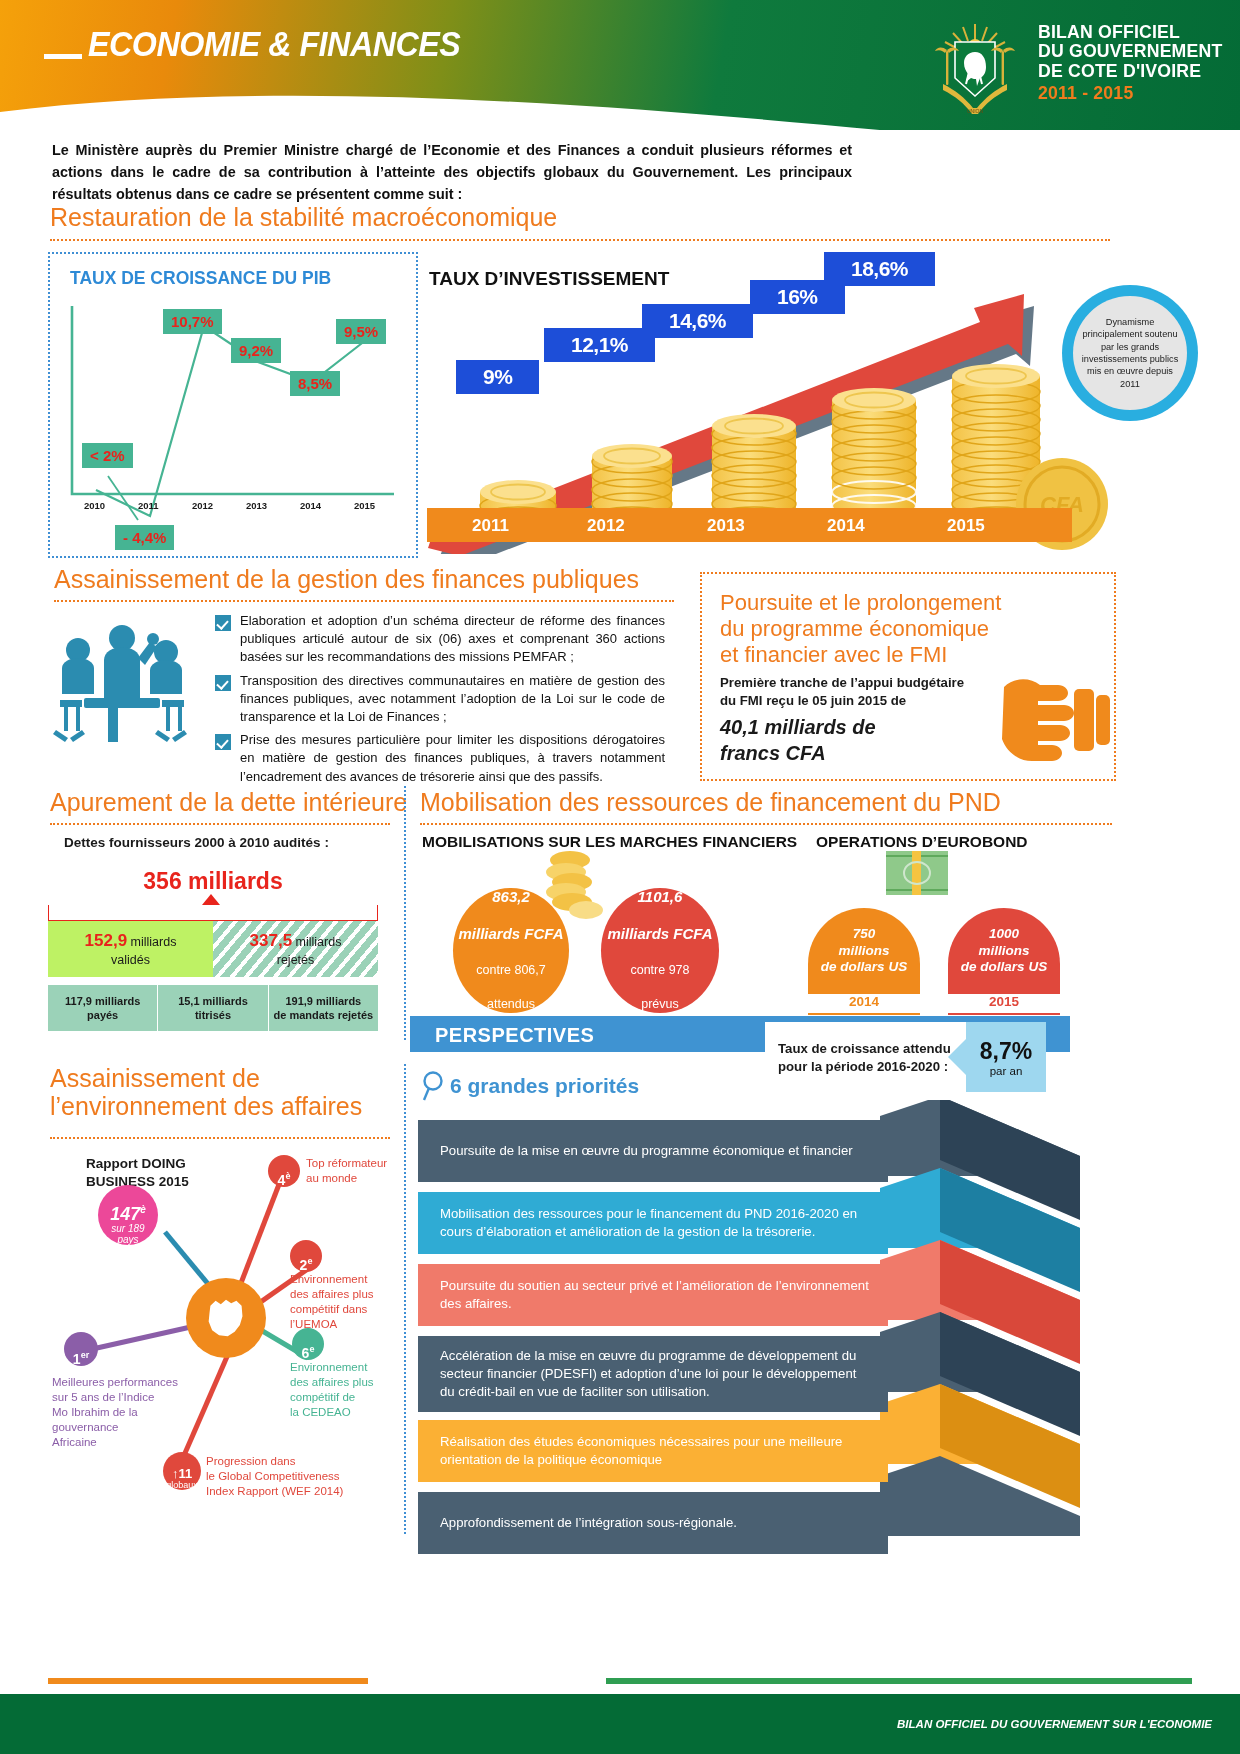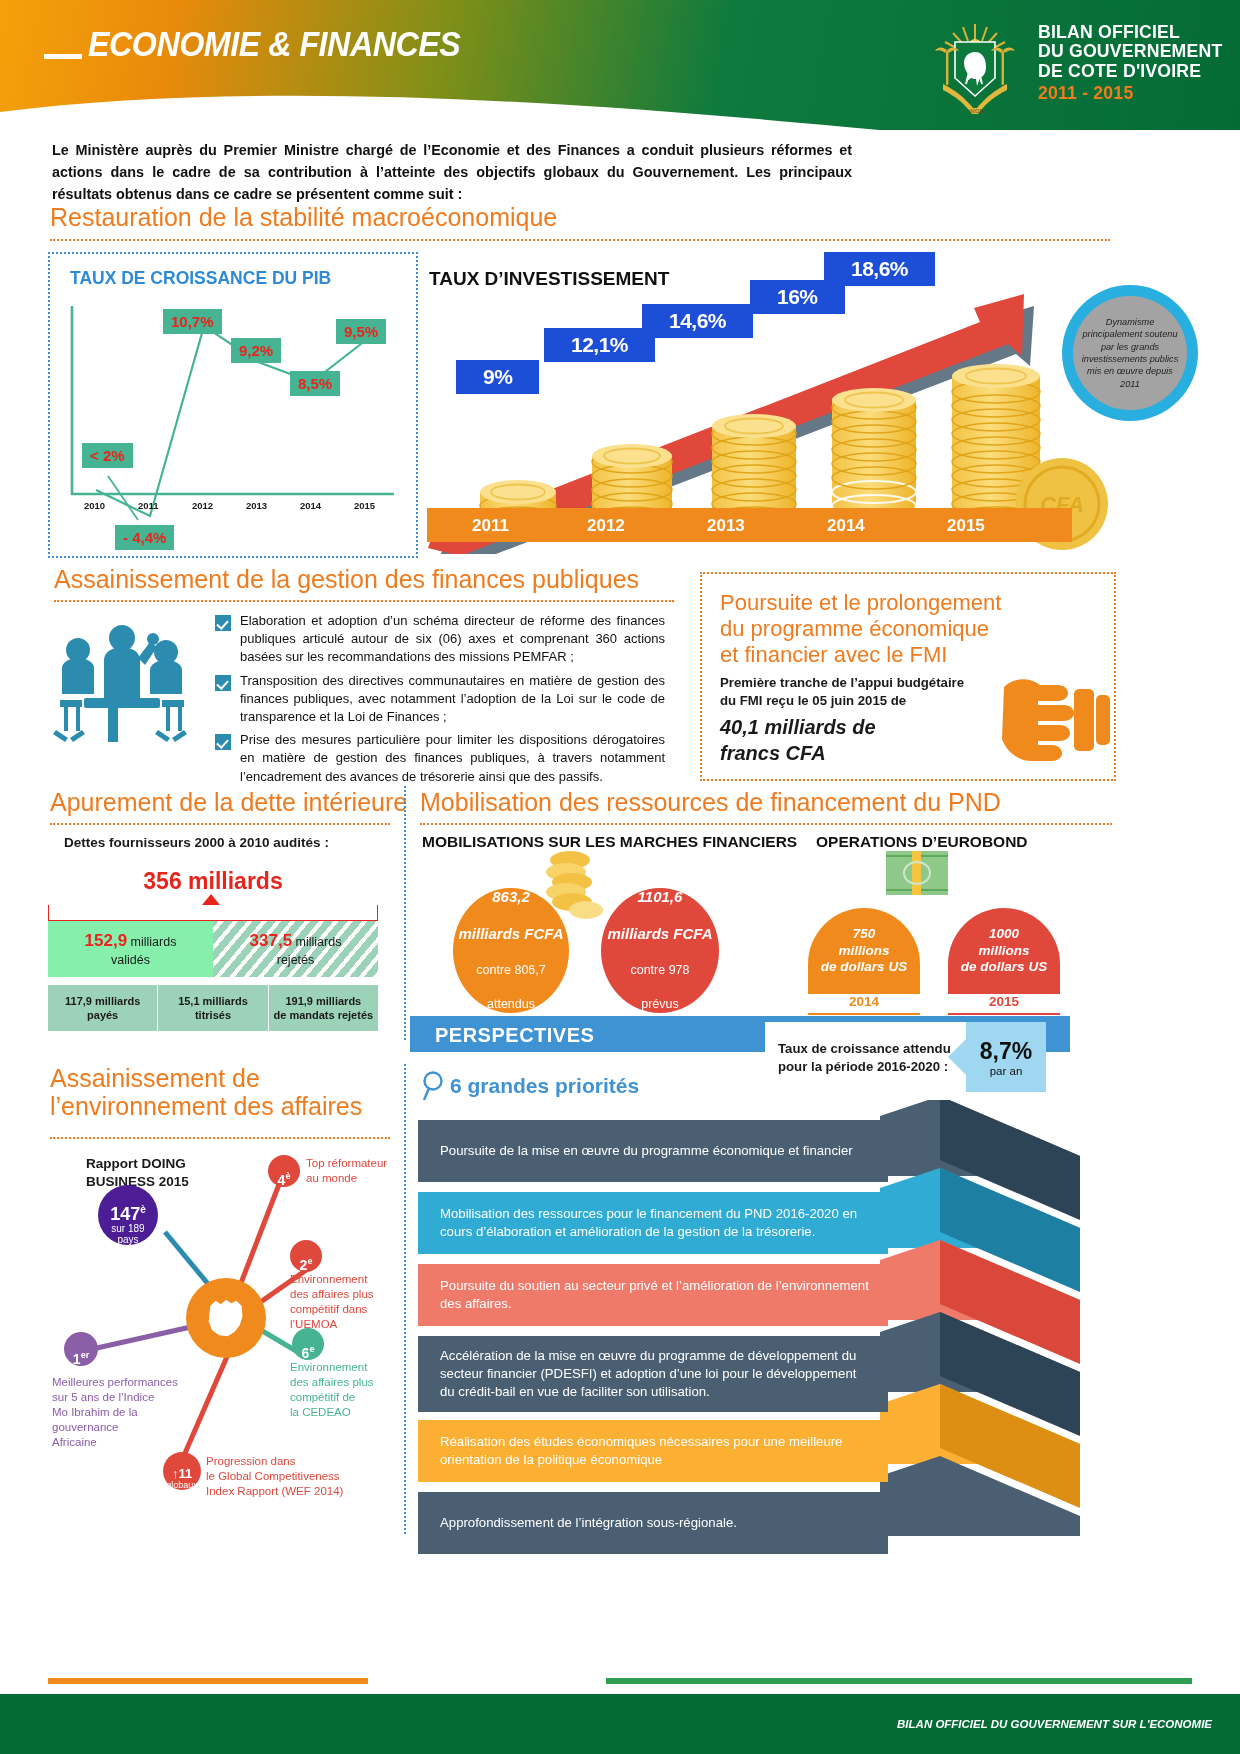--- a/index.html
+++ b/index.html
@@ -43,22 +43,22 @@
 
   
   .inv-box{position:absolute;left:424px;top:252px;width:690px;height:302px;}
   .inv-title{position:absolute;left:5px;top:16px;font-size:19px;font-weight:bold;color:#111;}
   .inv-pct{position:absolute;background:#1d4ed8;color:#fff;font-weight:bold;
     font-size:21px;padding:5px 27px;white-space:nowrap;letter-spacing:-0.5px;}
   .inv-years{position:absolute;left:427px;top:508px;width:645px;height:34px;background:#f08a1c;}
   .inv-years span{position:absolute;top:8px;color:#fff;font-weight:bold;font-size:17px;}
   .bubble{position:absolute;left:1062px;top:285px;width:136px;height:136px;border-radius:50%;
     background:#29aee0;display:flex;align-items:center;justify-content:center;}
-  .bubble-in{width:114px;height:114px;border-radius:50%;background:#a3a3a3;
-    display:flex;align-items:center;font-style:italic;}
+  .bubble-in{width:114px;height:114px;border-radius:50%;background:#e5e5e5;
+    display:flex;align-items:center;}
   .bubble-txt{font-size:9.2px;line-height:1.35;text-align:center;color:#222;padding:0 6px;}
 
   
   .pf-bullets{position:absolute;left:215px;top:612px;width:450px;}
   .pf-row{display:flex;margin-bottom:5px;}
   .cbx{width:16px;height:16px;background:#2b8cb0;flex:0 0 16px;margin-right:9px;margin-top:3px;
     position:relative;}
   .cbx:after{content:"";position:absolute;left:4px;top:3px;width:5px;height:9px;
     border:solid #fff;border-width:0 2.2px 2.2px 0;transform:rotate(42deg);}
   .pf-txt{font-size:13px;line-height:1.40;text-align:justify;color:#111;}
@@ -76,21 +76,21 @@
   .debt-sub{position:absolute;left:64px;top:835px;font-size:13.5px;font-weight:bold;}
   .debt-total{position:absolute;left:48px;top:868px;width:330px;text-align:center;
     font-size:23px;font-weight:bold;color:#e8241c;}
   .debt-brace{position:absolute;left:48px;top:905px;width:330px;height:16px;
     border:1.5px solid #e8241c;border-top:none;box-sizing:border-box;}
   .debt-tri{position:absolute;left:202px;top:894px;width:0;height:0;
     border-left:9px solid transparent;border-right:9px solid transparent;border-bottom:11px solid #e8241c;}
   .debt-bar{position:absolute;left:48px;top:921px;width:330px;height:56px;display:flex;}
   .debt-bar>div{flex:1;display:flex;flex-direction:column;align-items:center;justify-content:center;
     font-size:12.5px;line-height:1.3;}
-  .db-left{background:#86efac;}
+  .db-left{background:#bef264;}
   .db-right{background:#9bd2b8;background-image:repeating-linear-gradient(-50deg,#ffffff 0 4px,#9bd2b8 4px 11px);}
   .db-num{color:#e8241c;font-weight:bold;font-size:17px;}
   .debt-bar2{position:absolute;left:48px;top:985px;width:330px;height:46px;background:#9bd2b8;display:flex;}
   .debt-bar2>div{flex:1;display:flex;align-items:center;justify-content:center;text-align:center;
     font-size:11px;font-weight:bold;line-height:1.3;}
   .debt-bar2>div+div{border-left:1.5px solid #fff;}
 
   
   .pnd-sub{position:absolute;font-size:15.5px;font-weight:bold;color:#111;}
   .blob{position:absolute;border-radius:50%;display:flex;flex-direction:column;
@@ -572,21 +572,21 @@
     <line x1="48" y1="200" x2="182" y2="170" stroke="#8b5ea8" stroke-width="5"></line>
     <line x1="142" y1="310" x2="196" y2="186" stroke="#e0483c" stroke-width="5"></line>
   </svg>
 
   <div style="position:absolute;left:186px;top:1278px;width:80px;height:80px;border-radius:50%;background:#f08a1c;display:flex;align-items:center;justify-content:center;">
     <svg viewBox="0 0 60 60" style="width:52px;height:52px;">
       <path d="M12 16 L18 10 L24 14 L30 9 L36 13 L42 10 L48 16 L49 28 L46 38 L40 46 L32 51 L22 50 L14 44 L10 34 L11 24 Z" fill="#ffffff"></path>
     </svg>
   </div>
 
-  <div class="be-node" style="left:98px;top:1185px;width:60px;height:60px;background:#4c1d95;">
+  <div class="be-node" style="left:98px;top:1185px;width:60px;height:60px;background:#ec4899;font-style:italic;">
     <div style="font-size:18px;font-weight:bold;">
       <span>147</span><span style="font-size:10px;vertical-align:super;">è</span>
     </div>
     <div style="font-size:10px;">sur 189</div>
     <div style="font-size:10px;">pays</div>
   </div>
 
   <div class="be-node" style="left:268px;top:1155px;width:32px;height:32px;background:#e0483c;">
     <div style="font-size:14px;font-weight:bold;">
       <span>4</span><span style="font-size:9px;vertical-align:super;">è</span>

